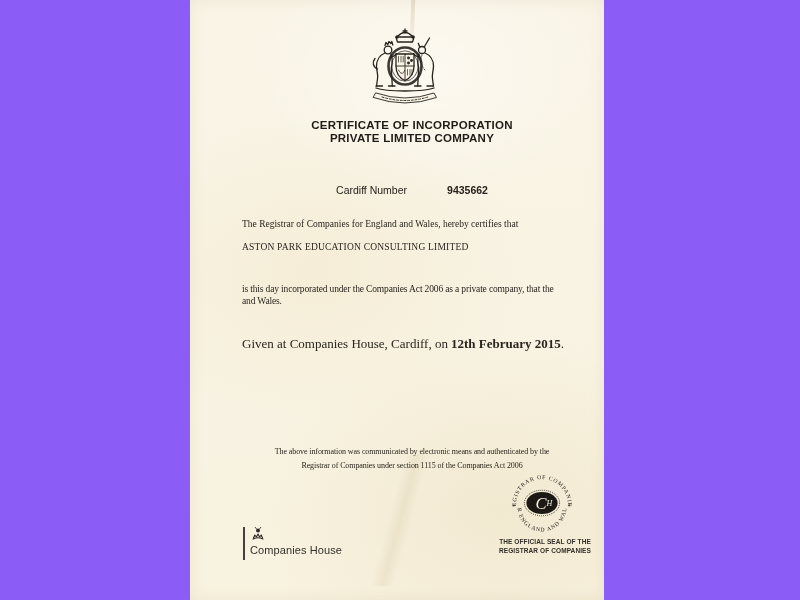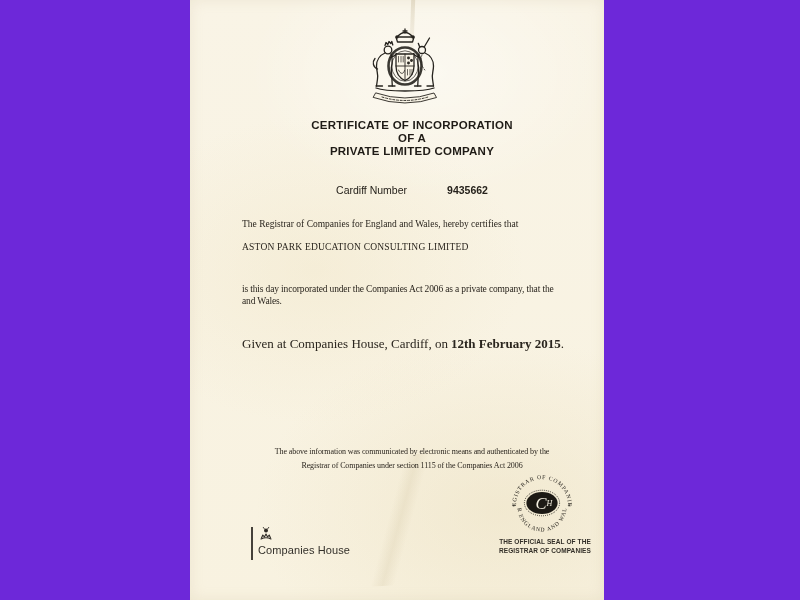--- a/index.html
+++ b/index.html
@@ -1,18 +1,18 @@
 <!DOCTYPE html>
 <html><head>
 <meta charset="utf-8">
 <style>
   * { margin:0; padding:0; box-sizing:border-box; }
   html,body { width:800px; height:600px; background:#ffffff; overflow:hidden;
               font-family:"Liberation Sans", sans-serif; }
-  #screen { position:relative; width:800px; height:600px; background:#6d28d9; }
+  #screen { position:relative; width:800px; height:600px; background:#8b5cf6; }
 
   
   .paper {
     position:absolute; left:190px; top:0; width:414px; height:600px;
     background:
       radial-gradient(ellipse 260px 180px at 58% 12%, rgba(255,255,255,.45), rgba(255,255,255,0) 70%),
       radial-gradient(ellipse 300px 220px at 30% 45%, rgba(238,226,192,.35), rgba(238,226,192,0) 70%),
       radial-gradient(ellipse 340px 240px at 75% 85%, rgba(232,219,183,.40), rgba(232,219,183,0) 72%),
       linear-gradient(#f9f4e6, #f8f2e0);
     box-shadow: inset 0 0 14px rgba(190,172,130,.18);
@@ -52,21 +52,21 @@
   .given       { position:absolute; left:52px; top:336px; font-size:13px; white-space:nowrap; }
   .given b     { margin-left:3px; }
 
   .footer-lines {
     position:absolute; left:15px; top:445px; width:414px; text-align:center;
     font-family:Liberation Serif, serif; font-size:8px; line-height:14px;
     color:#2a251e; letter-spacing:-.1px;
   }
 
   
-  .ch-logo { position:absolute; left:52px; top:526px; width:120px; height:36px;margin-left:8px; }
+  .ch-logo { position:absolute; left:52px; top:526px; width:120px; height:36px; }
   .ch-bar  { position:absolute; left:1px; top:1px; width:2px; height:33px; background:#45413a; }
   .ch-crest{ position:absolute; left:8px; top:1px; width:16px; height:14px; }
   .ch-word { position:absolute; left:8px; top:18px; font-size:11px; color:#33302a; letter-spacing:.1px; white-space:nowrap; }
 
   
   .seal-svg { position:absolute; left:316px; top:471px; width:72px; height:64px; }
   .seal-caption {
     position:absolute; left:295px; top:537px; width:120px; text-align:center;
     font-size:6.5px; font-weight:bold; line-height:9px; color:#332f28; letter-spacing:.1px;
   }
@@ -118,21 +118,20 @@
         <path d="M46.5,42 c2,4.5 5,4.5 6,.5" stroke-width=".8"></path>
 
         <path d="M24,60 c10,4 48,4 58,0"></path>
         <path d="M24,65 q29,10 58,0 l2.5,4.5 q-31.5,11 -63,0 z" fill="#f9f4e6" stroke-width=".9"></path>
         <path d="M30,69 q23,7 46,0" stroke-dasharray="2,1.7" stroke-width=".9"></path>
       </g>
     </svg>
 
     <div class="title-block">
       <div>CERTIFICATE OF INCORPORATION</div>
-      <div>OF A</div>
       <div>PRIVATE LIMITED COMPANY</div>
     </div>
 
     <div class="company-number">
       <span>Cardiff Number</span><b>9435662</b>
     </div>
 
     <div class="serif certifies">The Registrar of Companies for England and Wales, hereby certifies that</div>
     <div class="serif company-name">ASTON PARK EDUCATION CONSULTING LIMITED</div>
 

